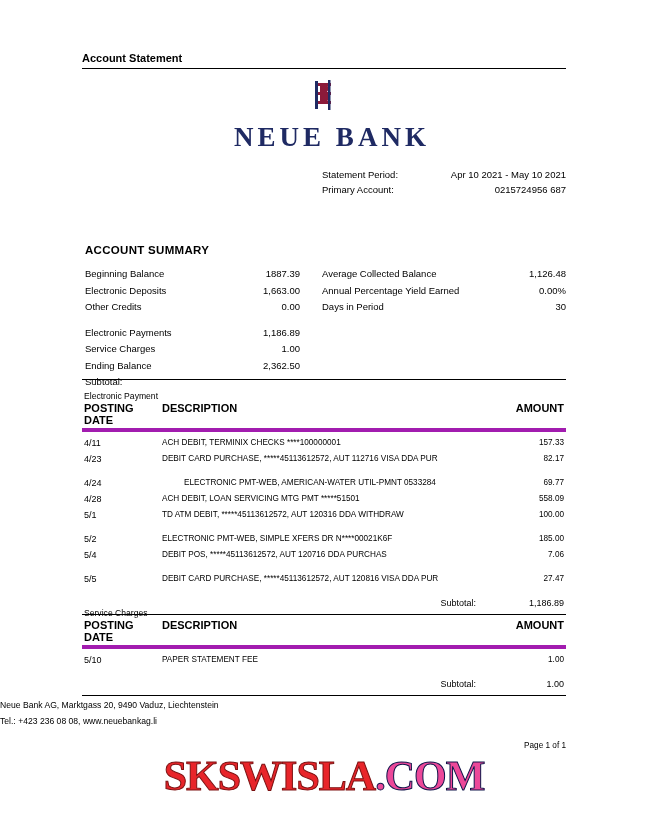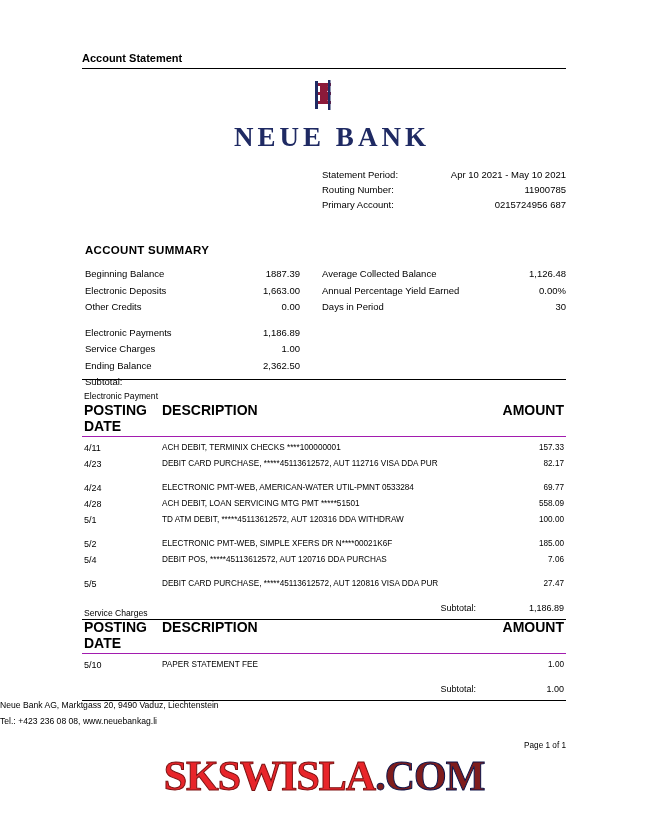--- a/index.html
+++ b/index.html
@@ -129,23 +129,23 @@
   .section-rule-top {
     border-top: 1px solid #000;
   }
   .section-name {
     font-size: 8.6px;
     padding: 2px 0 1px 2px;
     margin-top: 9px;
   }
   .col-head {
     display: flex;
-    font-size: 14px;
-    font-weight: bold;
-    border-bottom: 1px solid #a21caf;
+    font-size: 11px;
+    font-weight: bold;
+    border-bottom: 4px solid #a21caf;
     padding-bottom: 2px;
   }
   .c-date { width: 78px; padding-left: 2px; }
   .c-desc { flex: 1; }
   .c-amt  { width: 74px; text-align: right; padding-right: 2px; }
   .txn {
     display: flex;
     font-size: 8.2px;
     padding-top: 6px;
   }
@@ -195,21 +195,21 @@
     font-size: 42px;
     font-weight: bold;
     letter-spacing: -1px;
     white-space: nowrap;
   }
   .wm-red {
     color: #e8252a;
     -webkit-text-stroke: 1px #7a1010;
   }
   .wm-blue {
-    color: #7f1d1d;
+    color: #ec4899;
     -webkit-text-stroke: 1px #0b1247;
   }
 </style>
 </head>
 <body>
 
 <div class="page">
 
   <div class="doc-header">
     <div class="doc-header-title">Account Statement</div>
@@ -230,24 +230,20 @@
     <div class="bank-name">NEUE BANK</div>
   </div>
 
 
   <div class="meta-block">
     <div class="meta-row">
       <span class="meta-label">Statement Period:</span>
       <span class="meta-value">Apr 10 2021 - May 10 2021</span>
     </div>
     <div class="meta-row">
-      <span class="meta-label">Routing Number:</span>
-      <span class="meta-value">11900785</span>
-    </div>
-    <div class="meta-row">
       <span class="meta-label">Primary Account:</span>
       <span class="meta-value">0215724956 687</span>
     </div>
   </div>
 
   <div class="summary-title">ACCOUNT SUMMARY</div>
 
   <div class="summary-left">
     <div class="sum-row">
       <span>Beginning Balance</span>
@@ -306,21 +302,21 @@
     <div class="txn">
       <span class="c-date">4/11</span>
       <span class="c-desc">ACH DEBIT, TERMINIX CHECKS ****100000001</span>
       <span class="c-amt">157.33</span>
     </div>
     <div class="txn">
       <span class="c-date">4/23</span>
       <span class="c-desc">DEBIT CARD PURCHASE, *****45113612572, AUT 112716 VISA DDA PUR</span>
       <span class="c-amt">82.17</span>
     </div>
-    <div class="txn" style="padding-top:14px;">
+    <div class="txn" style="padding-top:14px;gap:22px;">
       <span class="c-date">4/24</span>
       <span class="c-desc">ELECTRONIC PMT-WEB, AMERICAN-WATER UTIL-PMNT 0533284</span>
       <span class="c-amt">69.77</span>
     </div>
     <div class="txn">
       <span class="c-date">4/28</span>
       <span class="c-desc">ACH DEBIT, LOAN SERVICING MTG PMT *****51501</span>
       <span class="c-amt">558.09</span>
     </div>
     <div class="txn">

